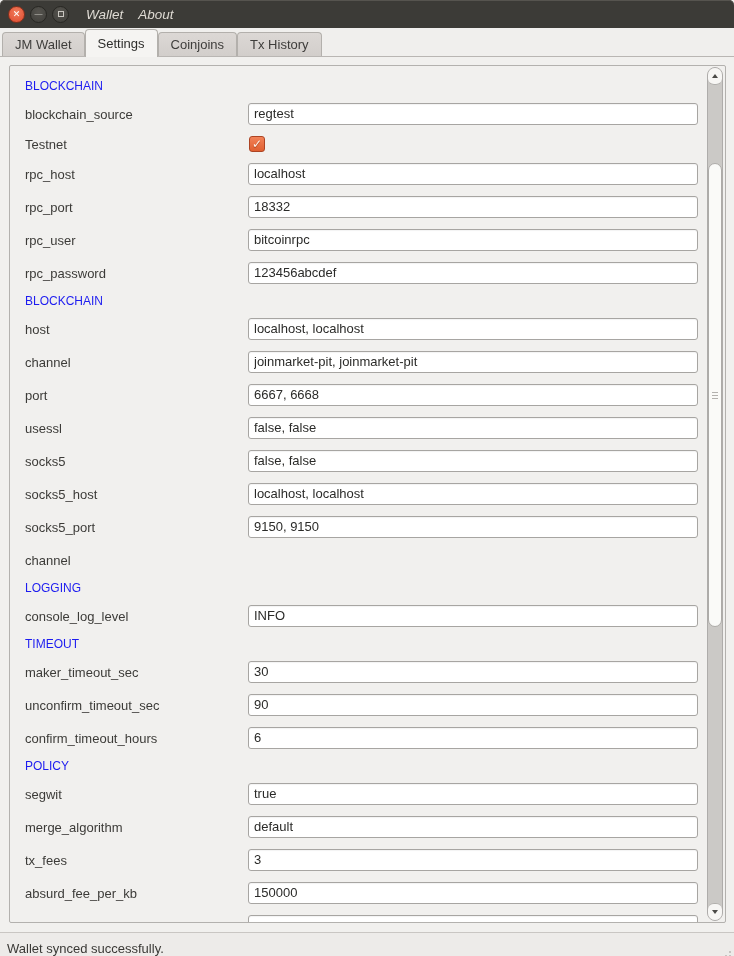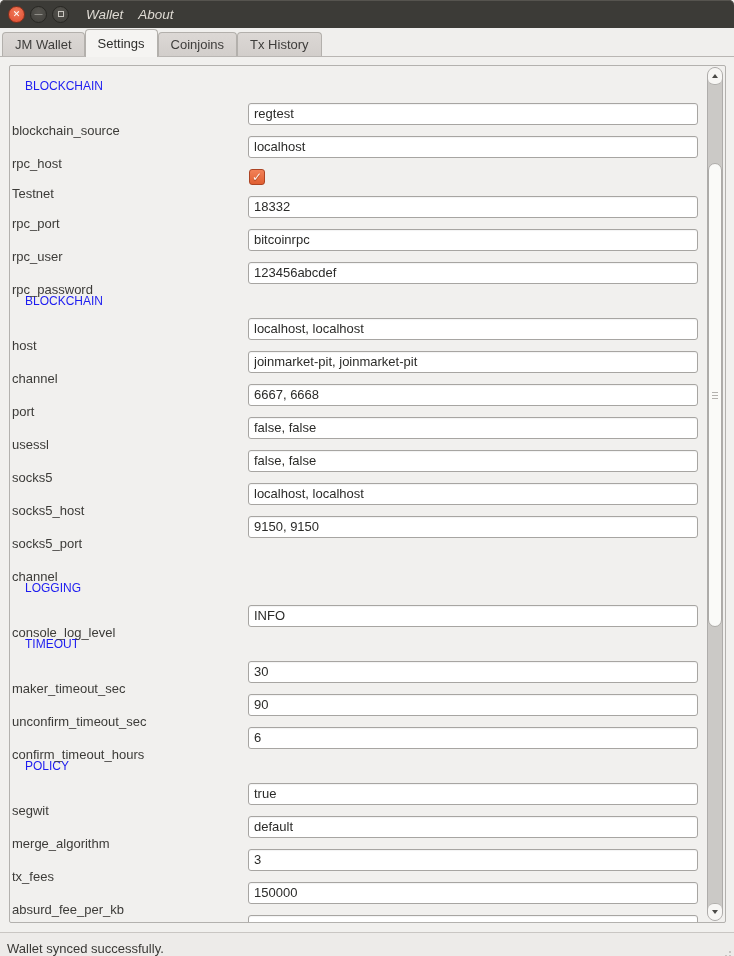--- a/index.html
+++ b/index.html
@@ -76,23 +76,22 @@
   }
   .form { position: absolute; top: 0; left: 0; width: 698px; padding-top: 8px; }
 
   .section-header {
     height: 23px; display: flex; align-items: center; padding-left: 15px;
     color: #1d1cf0; font-size: 12px;
   }
   .field-row { height: 33px; position: relative; }
   .field-row.checkbox-row { height: 27px; }
   .field-label {
-    position: absolute; left: 2px; top: 50%; transform: translateY(-50%);
+    position: absolute; left: 15px; top: 50%; transform: translateY(-50%);
     color: #3c3b38;
-    margin-top: 16px;
   }
   .field-input {
     position: absolute; left: 238px; top: 50%; transform: translateY(-50%);
     width: 450px; height: 22px;
     background: #ffffff;
     border: 1px solid #a7a5a2; border-radius: 3px;
     box-shadow: inset 0 1px 1px rgba(0,0,0,0.05);
     padding: 0 5px; font-family: inherit; font-size: 13px; color: #2b2b29;
     outline: none;
   }
@@ -166,27 +165,27 @@
   </div>
 
   <div class="pane">
     <div class="scrollframe">
       <div class="form" id="form">
           <div class="section-header">BLOCKCHAIN</div>
           <div class="field-row">
             <span class="field-label">blockchain_source</span>
             <input type="text" class="field-input" value="regtest" style="">
           </div>
-          <div class="field-row">
-            <span class="field-label">rpc_host</span>
-            <input type="text" class="field-input" value="localhost" style="">
-          </div>
           <div class="field-row checkbox-row">
             <span class="field-label">Testnet</span>
             <div class="checkbox">✓</div>
+          </div>
+          <div class="field-row">
+            <span class="field-label">rpc_host</span>
+            <input type="text" class="field-input" value="localhost" style="">
           </div>
           <div class="field-row">
             <span class="field-label">rpc_port</span>
             <input type="text" class="field-input" value="18332" style="">
           </div>
           <div class="field-row">
             <span class="field-label">rpc_user</span>
             <input type="text" class="field-input" value="bitcoinrpc" style="">
           </div>
           <div class="field-row">

